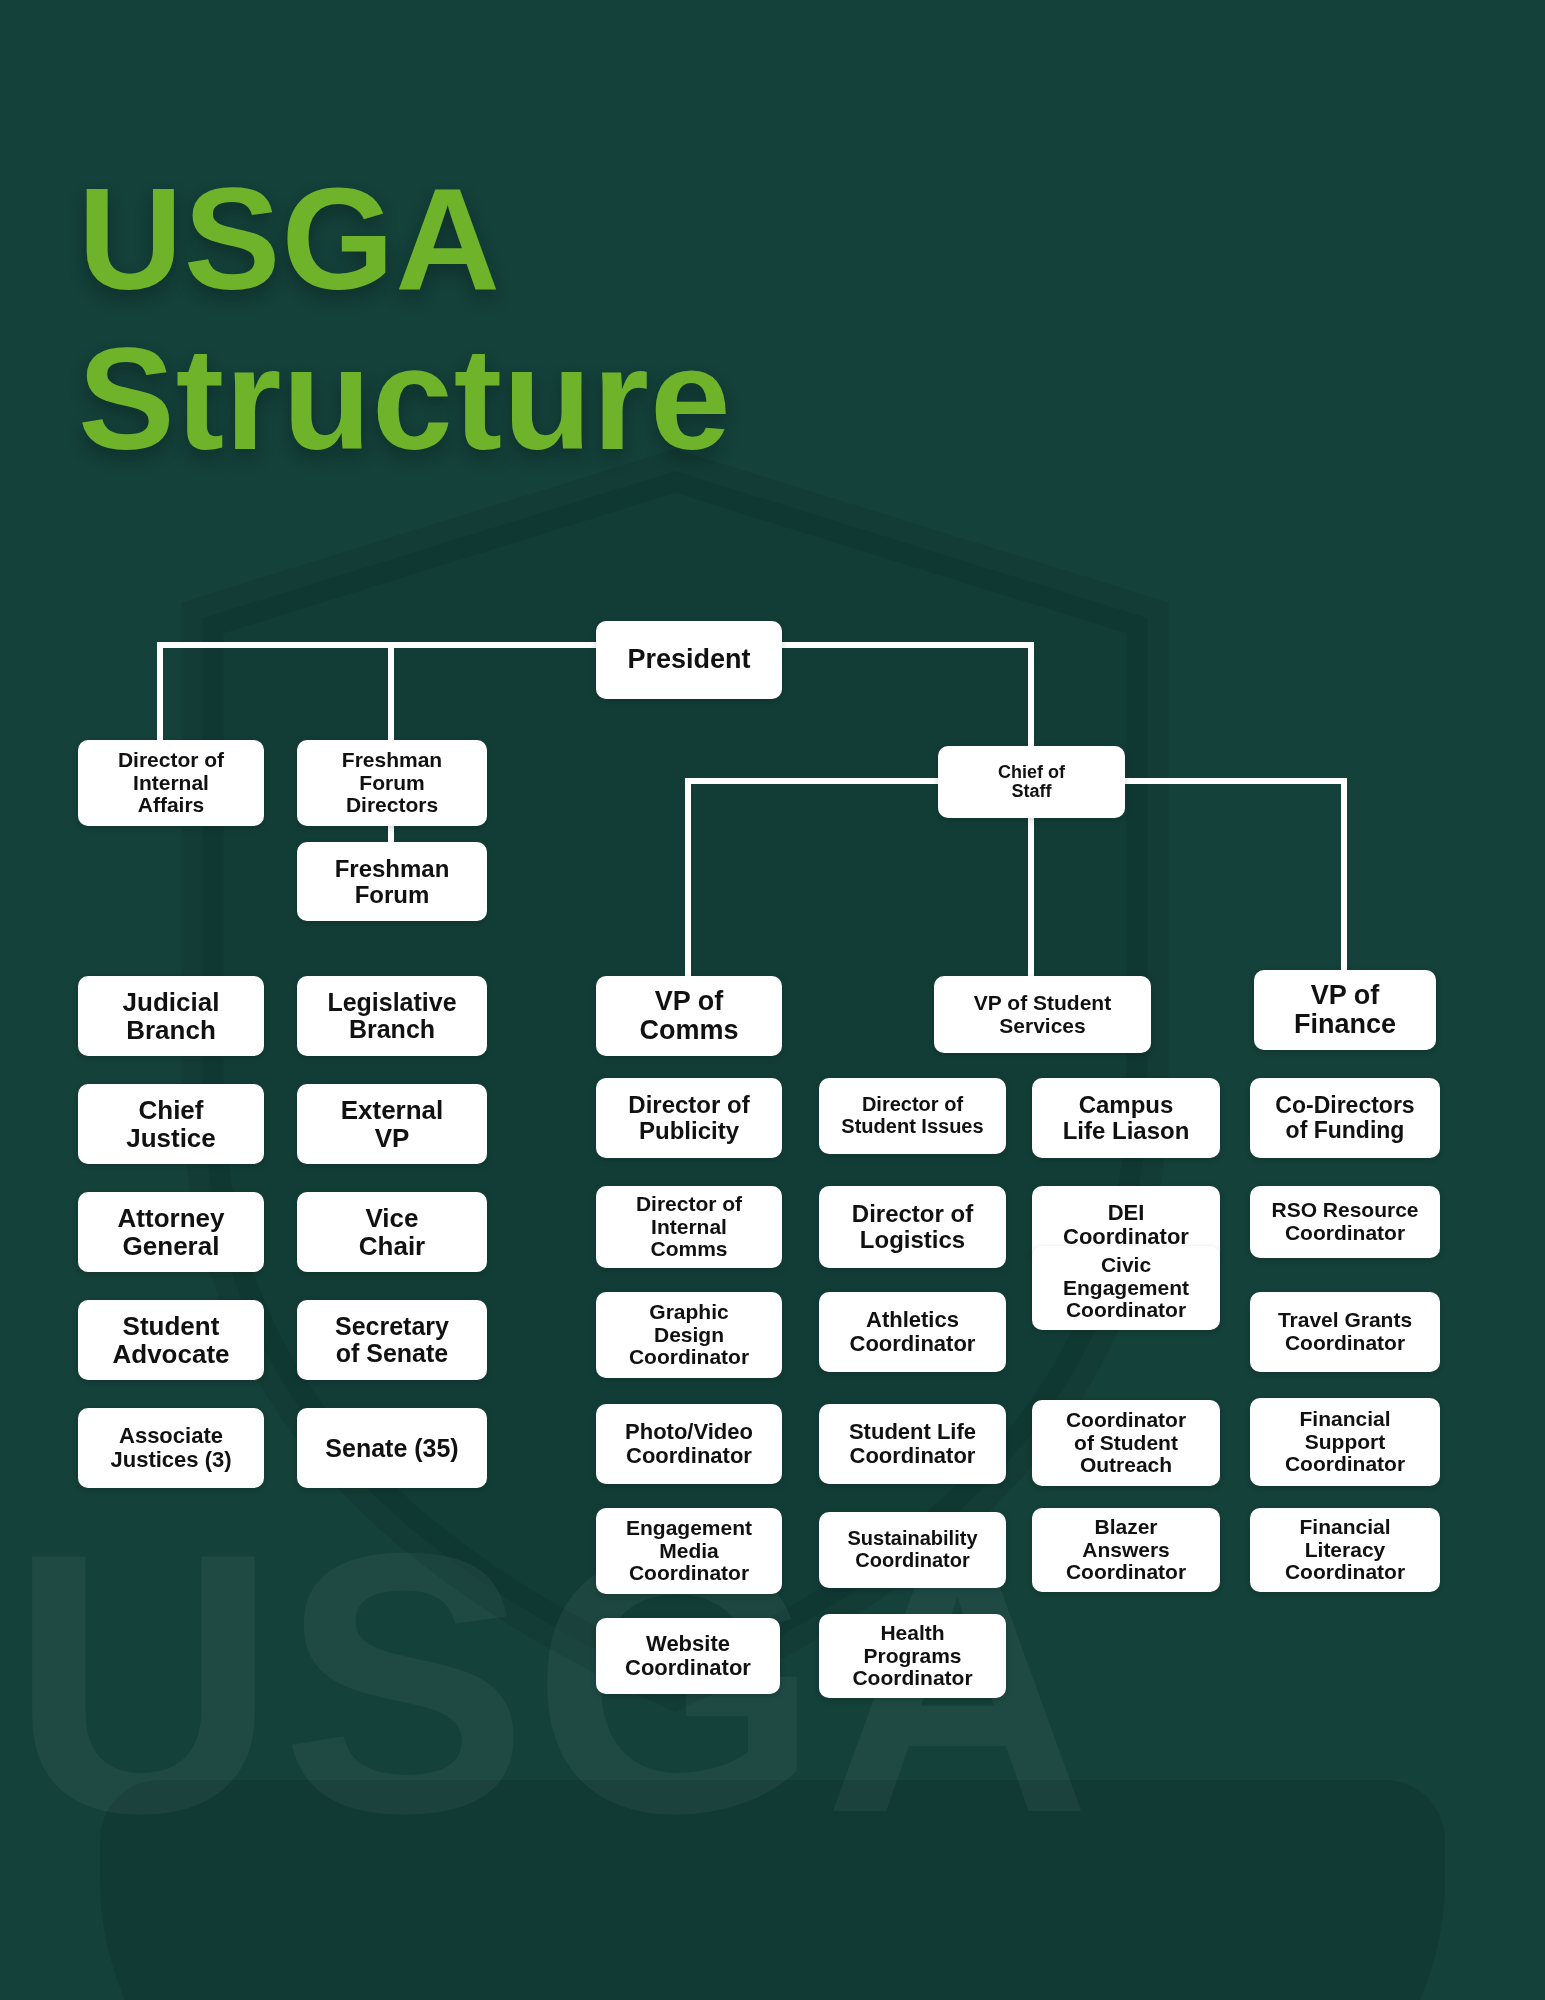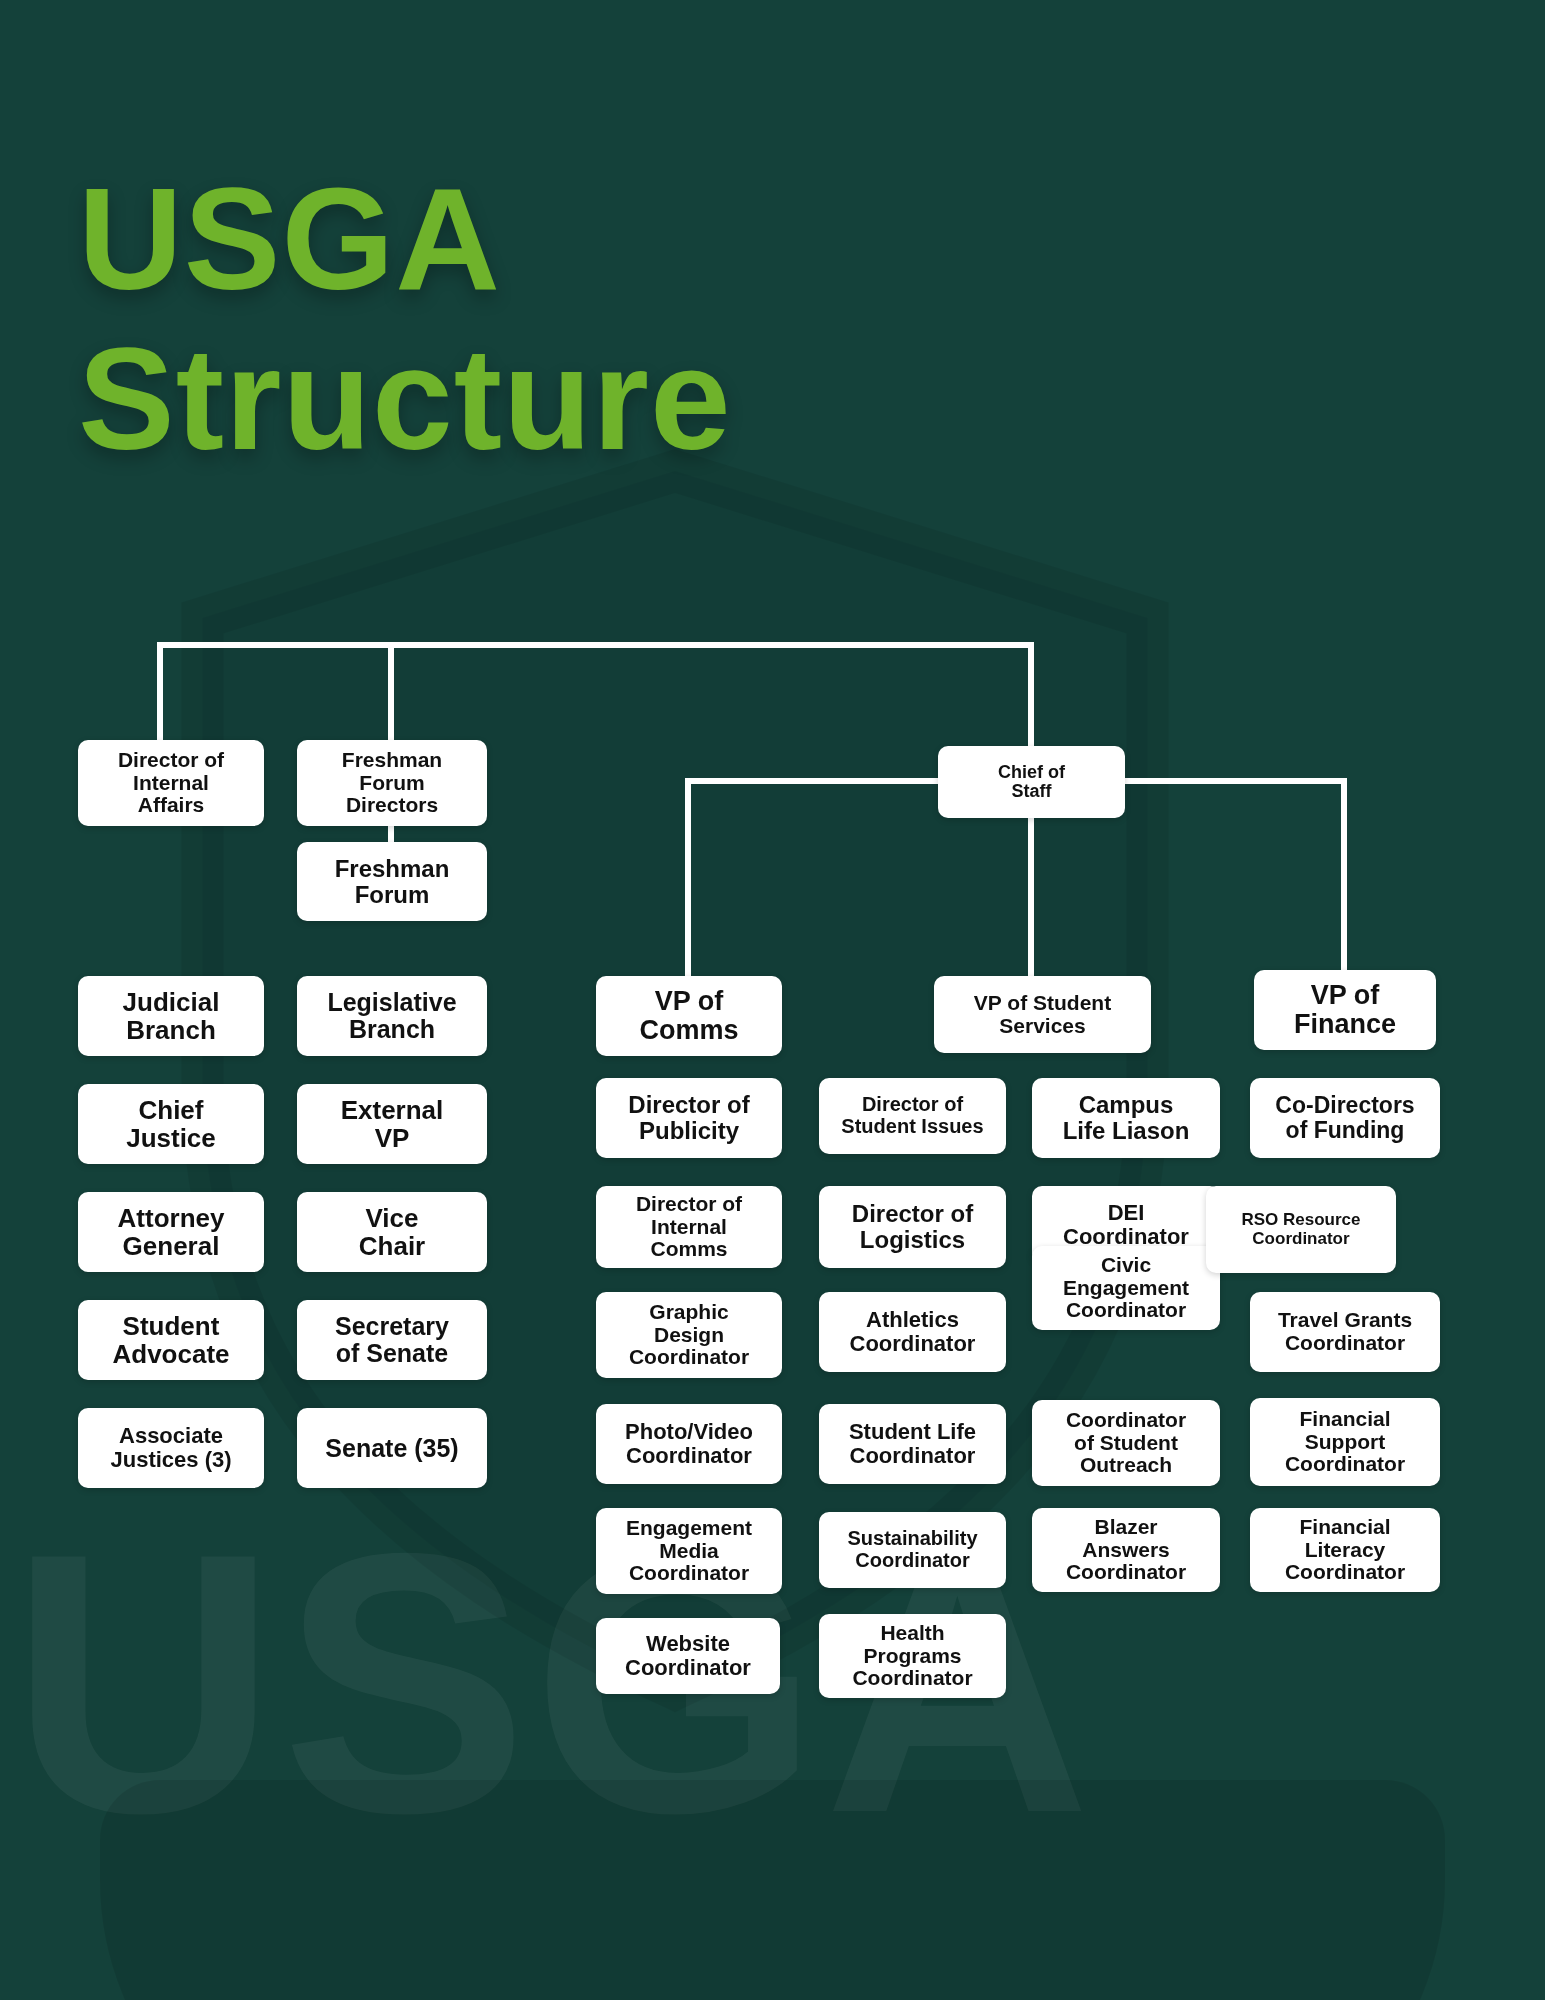--- a/index.html
+++ b/index.html
@@ -86,20 +86,21 @@
 
   <svg id="connectors" width="1545" height="2000" viewBox="0 0 1545 2000">
     <g fill="none" stroke="var(--line,#ffffff)" stroke-width="6">
       <path d="M160 745 L160 645 L1031 645 L1031 750"></path>
       <path d="M391 645 L391 850"></path>
       <path d="M688 980 L688 781 L1344 781 L1344 974"></path>
       <path d="M1031 781 L1031 980"></path>
     </g>
   </svg>
 
+  <div class="node" style="left:596px;top:621px;width:186px;height:78px;font-size:27px">President</div>
   <div class="node" style="left:78px;top:740px;width:186px;height:86px;font-size:21px">Director of
 Internal
 Affairs</div>
   <div class="node" style="left:297px;top:740px;width:190px;height:86px;font-size:21px">Freshman
 Forum
 Directors</div>
   <div class="node" style="left:297px;top:842px;width:190px;height:79px;font-size:24px">Freshman
 Forum</div>
   <div class="node" style="left:938px;top:746px;width:187px;height:72px;font-size:18px">Chief of
 Staff</div>
@@ -170,21 +171,21 @@
 of Student
 Outreach</div>
   <div class="node" style="left:1032px;top:1508px;width:188px;height:84px;font-size:21px">Blazer
 Answers
 Coordinator</div>
 
   <div class="node" style="left:1254px;top:970px;width:182px;height:80px;font-size:27px">VP of
 Finance</div>
   <div class="node" style="left:1250px;top:1078px;width:190px;height:80px;font-size:23px">Co-Directors
 of Funding</div>
-  <div class="node" style="left:1206px;top:1186px;width:190px;height:87px;font-size:17px">RSO Resource
+  <div class="node" style="left:1250px;top:1186px;width:190px;height:72px;font-size:21px">RSO Resource
 Coordinator</div>
   <div class="node" style="left:1250px;top:1292px;width:190px;height:80px;font-size:21px">Travel Grants
 Coordinator</div>
   <div class="node" style="left:1250px;top:1398px;width:190px;height:88px;font-size:21px">Financial
 Support
 Coordinator</div>
   <div class="node" style="left:1250px;top:1508px;width:190px;height:84px;font-size:21px">Financial
 Literacy
 Coordinator</div>
 

